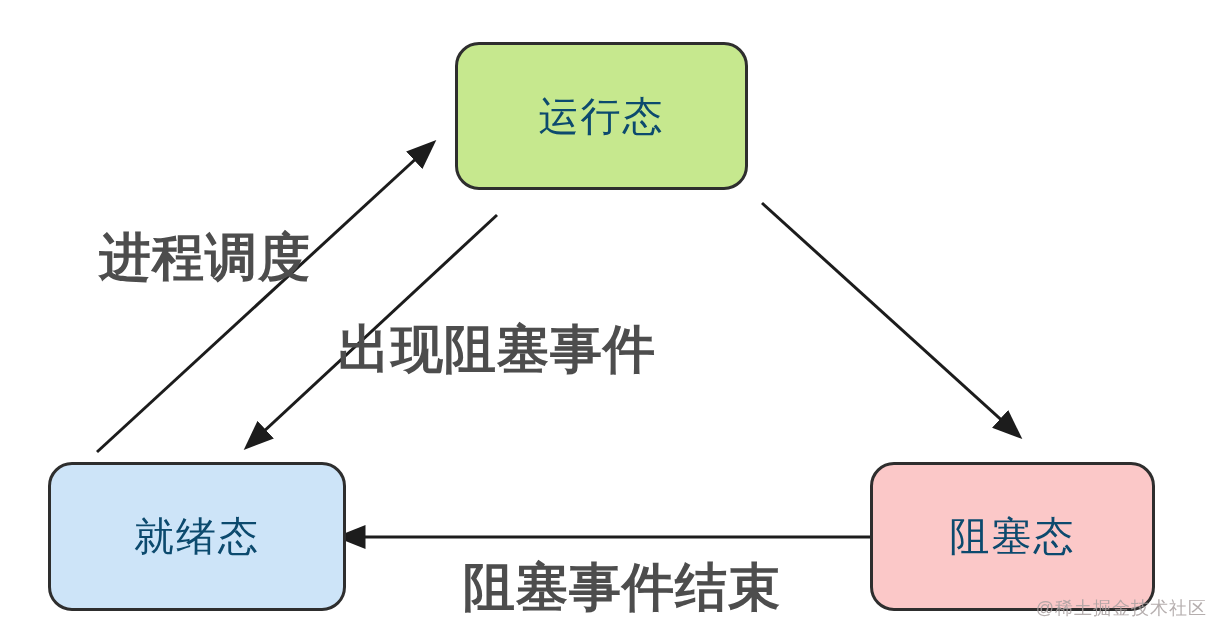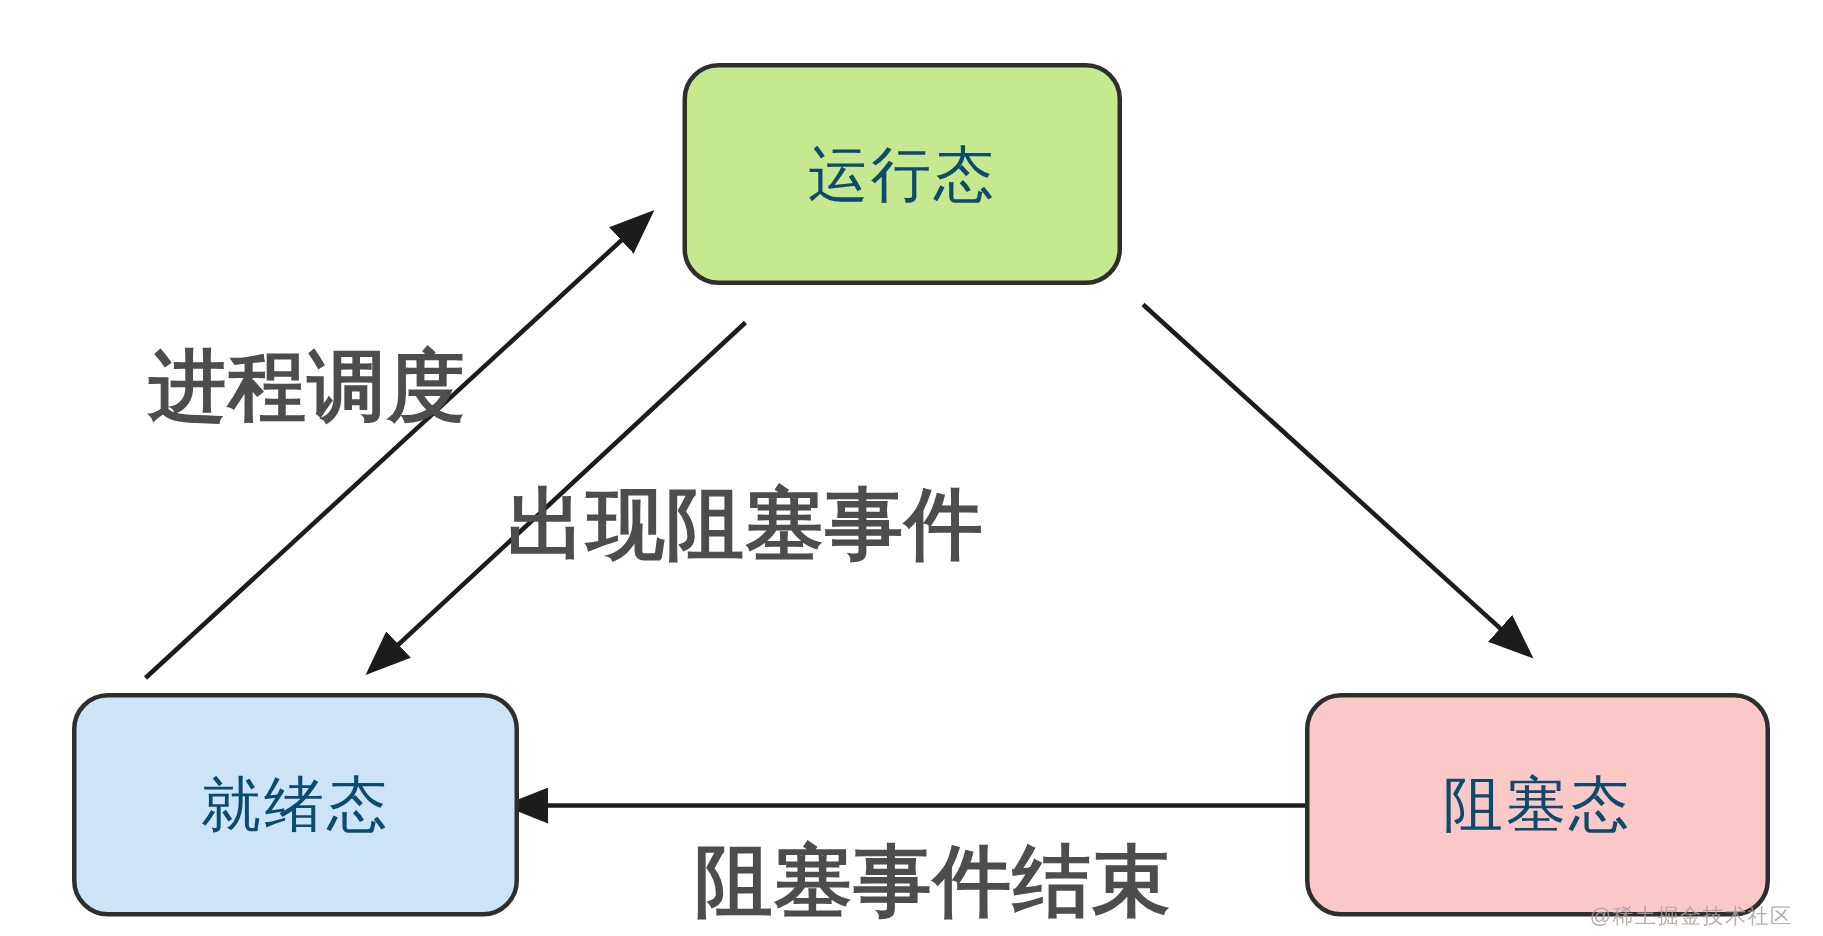--- a/index.html
+++ b/index.html
@@ -51,43 +51,43 @@
   .node-ready {
     left: 48px;
     top: 462px;
     width: 298px;
     height: 149px;
     background: #cde4f8;
   }
   .node-blocked {
     left: 870px;
     top: 462px;
-    width: 310px;
+    width: 285px;
     height: 149px;
     background: #fbc8c8;
     text-align: right;
   }
   .edge-label {
     position: absolute;
     transform: translate(-50%, -50%);
     font-size: 52px;
     font-weight: 700;
     color: #4d4d4d;
     white-space: nowrap;
     letter-spacing: 1px;
   }
   .edge-label-schedule   { left: 205px; top: 258px; }
   .edge-label-timeslice  { left: 497px; top: 350px; }
   .edge-label-block      { left: 985px; top: 256px; }
   .edge-label-unblock    { left: 622px; top: 588px; }
   .watermark {
     position: absolute;
-    right: 20px;
+    right: 8px;
     bottom: 4px;
-    font-size: 14px;
+    font-size: 18px;
     color: rgba(168, 160, 160, 0.85);
     letter-spacing: 1px;
   }
 </style>
 </head>
 <body>
 
 <div class="canvas">
 
   <svg class="edges-svg" viewBox="0 0 1215 624" xmlns="http://www.w3.org/2000/svg">

